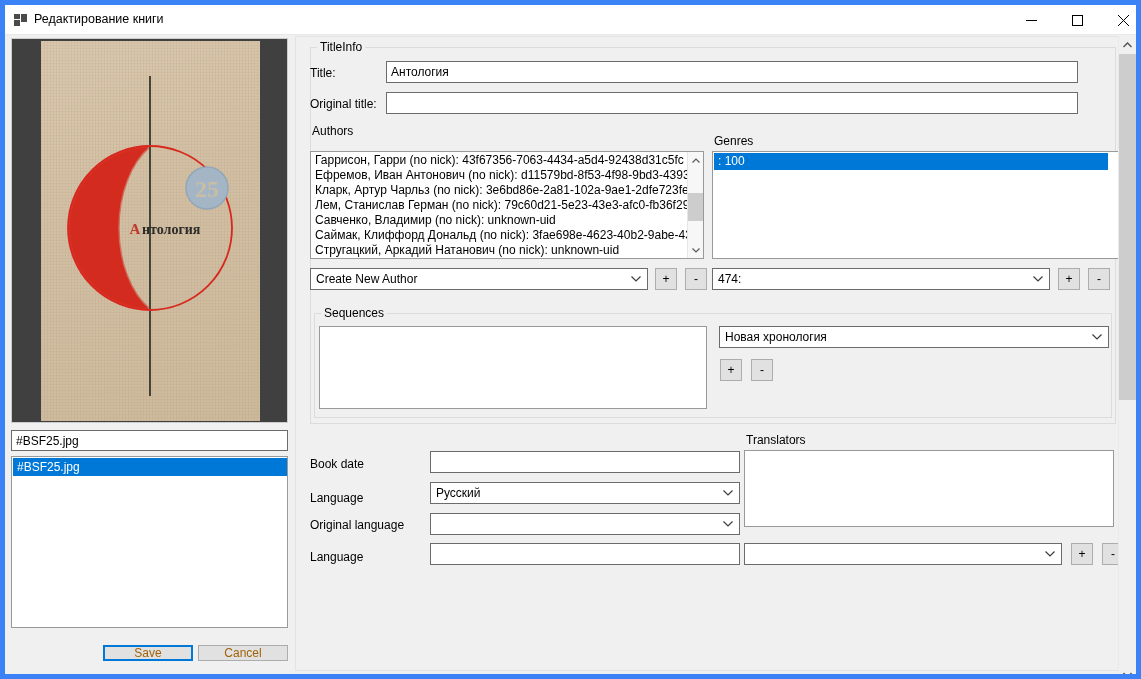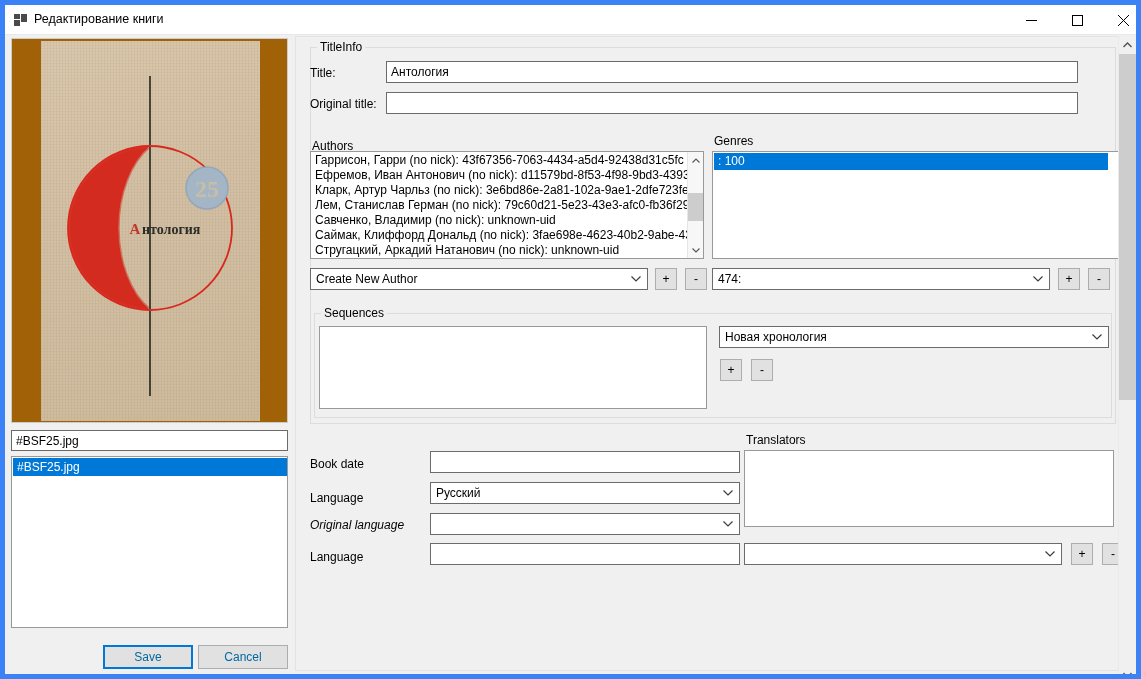--- a/index.html
+++ b/index.html
@@ -43,21 +43,21 @@
   }
   #btn-min { right: 92px; }
   #btn-max { right: 46px; }
   #btn-close { right: 0px; }
   .winbtn svg { display: block; }
 
   
   #cover-panel {
     position: absolute; left: 6px; top: 33px;
     width: 277px; height: 385px;
-    background: #a16207;
+    background: #404040;
     border: 1px solid #cccccc;
   }
   #cover-img {
     position: absolute; left: 29px; top: 2px;
     width: 219px; height: 380px;
     background:
       repeating-linear-gradient(90deg, rgba(150,125,95,0.10) 0px, rgba(150,125,95,0.10) 1px, rgba(255,255,255,0) 1px, rgba(255,255,255,0) 3px),
       repeating-linear-gradient(0deg, rgba(150,125,95,0.07) 0px, rgba(150,125,95,0.07) 1px, rgba(255,255,255,0) 1px, rgba(255,255,255,0) 3px),
       linear-gradient(160deg, #d9c7ad 0%, #d3c0a4 40%, #cdb99c 100%);
     overflow: hidden;
@@ -82,23 +82,23 @@
   #cover-list-item {
     position: absolute; left: 1px; top: 1px;
     width: 275px; height: 18px;
     background: #0078d7; color: #ffffff;
     font-size: 12px;
     padding: 2px 0 0 4px;
   }
 
   
   .dlgbtn {
-    position: absolute; height: 24px;
+    position: absolute; height: 16px;
     display: flex; align-items: center; justify-content: center;
-    font-size: 12px; color: #0369a1;
+    font-size: 12px; color: #a16207;
     background: #e1e1e1;
     border: 1px solid #adadad;
   }
   #save-button {
     left: 98px; top: 640px; width: 90px;
     background: #e1e1e1;
     border: 2px solid #0078d7;
   }
   #cancel-button {
     left: 193px; top: 640px; width: 90px;
@@ -296,21 +296,21 @@
     <span class="flabel" style="left:14px; top:29px;">Title:</span>
     <div class="tbox" style="left:90px; top:24px; width:692px; height:22px;">
       <span>Антология</span>
     </div>
 
     <span class="flabel" style="left:14px; top:60px;">Original title:</span>
     <div class="tbox" style="left:90px; top:55px; width:692px; height:22px;">
       <span></span>
     </div>
 
-    <span class="flabel" style="left:16px; top:102px;">Authors</span>
+    <span class="flabel" style="left:16px; top:87px;">Authors</span>
     <div class="listbox" id="authors-list" style="left:14px; top:114px; width:394px; height:108px;">
       <div id="authors-rows">
           <div class="row">Гаррисон, Гарри  (no nick): 43f67356-7063-4434-a5d4-92438d31c5fc</div>
           <div class="row">Ефремов, Иван Антонович (no nick): d11579bd-8f53-4f98-9bd3-4393(</div>
           <div class="row">Кларк, Артур Чарльз (no nick): 3e6bd86e-2a81-102a-9ae1-2dfe723fe7(</div>
           <div class="row">Лем, Станислав Герман (no nick): 79c60d21-5e23-43e3-afc0-fb36f299</div>
           <div class="row">Савченко, Владимир  (no nick): unknown-uid</div>
           <div class="row">Саймак, Клиффорд Дональд (no nick): 3fae698e-4623-40b2-9abe-437</div>
           <div class="row">Стругацкий, Аркадий Натанович (no nick): unknown-uid</div>
         </div>
@@ -378,21 +378,21 @@
     <span class="flabel" style="left:14px; top:454px;">Language</span>
     <div class="combo" style="left:134px; top:445px; width:310px; height:22px;">
       <span class="cval">Русский</span>
       <span class="carrow">
         <svg width="10" height="6" viewBox="0 0 10 6">
             <polyline points="0.5,0.5 5,5 9.5,0.5" fill="none" stroke="#3c3c3c" stroke-width="1.2"></polyline>
           </svg>
       </span>
     </div>
 
-    <span class="flabel" style="left:14px; top:481px;font-style:italic;">Original language</span>
+    <span class="flabel" style="left:14px; top:481px;">Original language</span>
     <div class="combo" style="left:134px; top:476px; width:310px; height:22px;">
       <span class="cval"></span>
       <span class="carrow">
         <svg width="10" height="6" viewBox="0 0 10 6">
             <polyline points="0.5,0.5 5,5 9.5,0.5" fill="none" stroke="#3c3c3c" stroke-width="1.2"></polyline>
           </svg>
       </span>
     </div>
 
     <span class="flabel" style="left:14px; top:513px;">Language</span>

